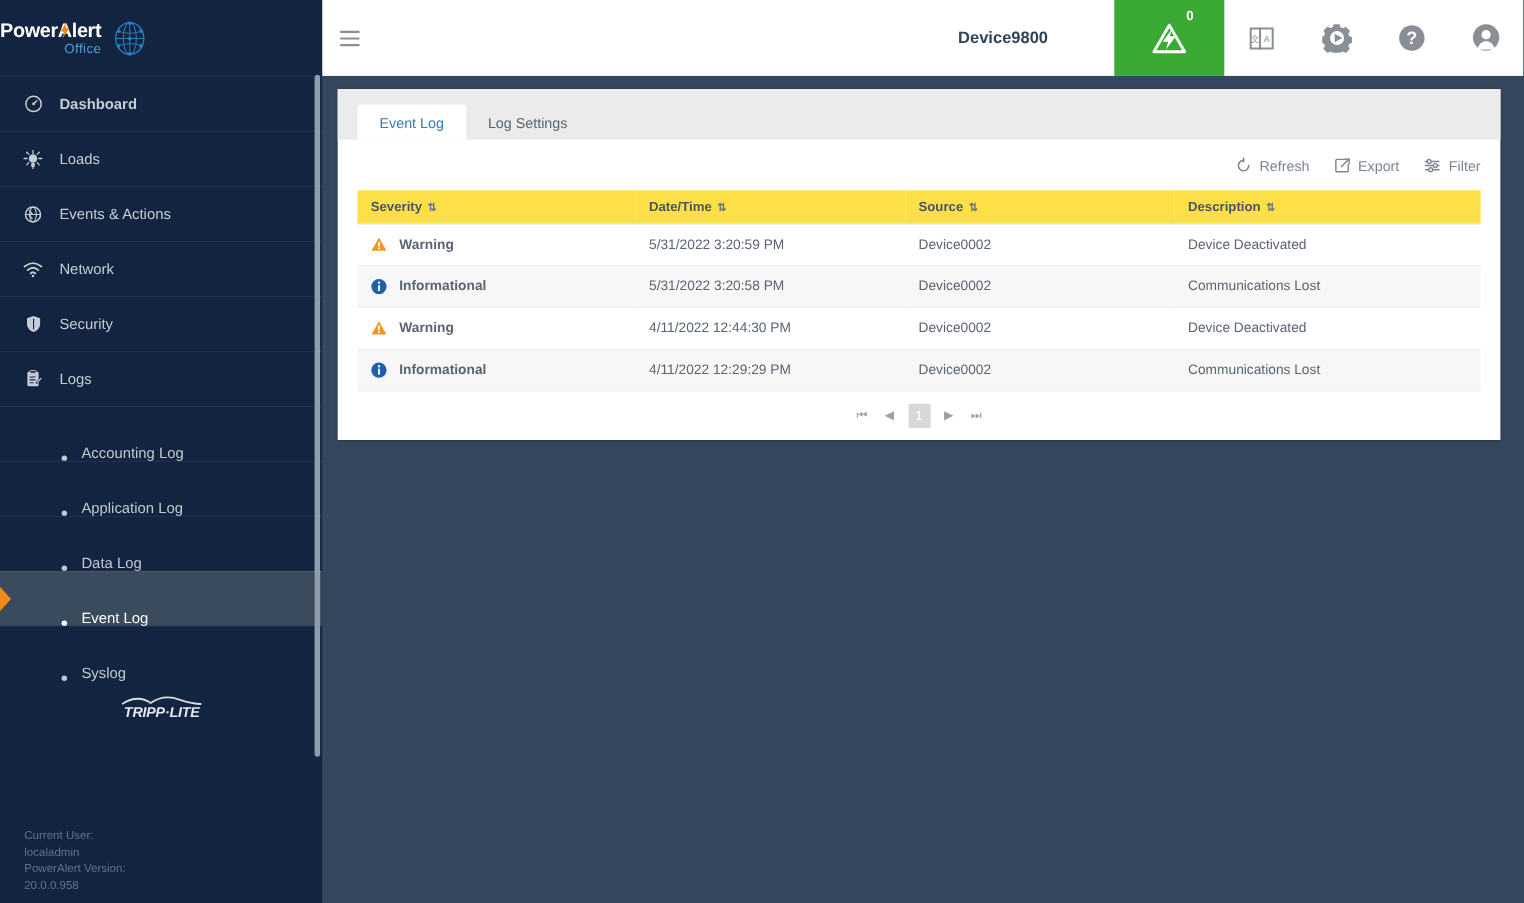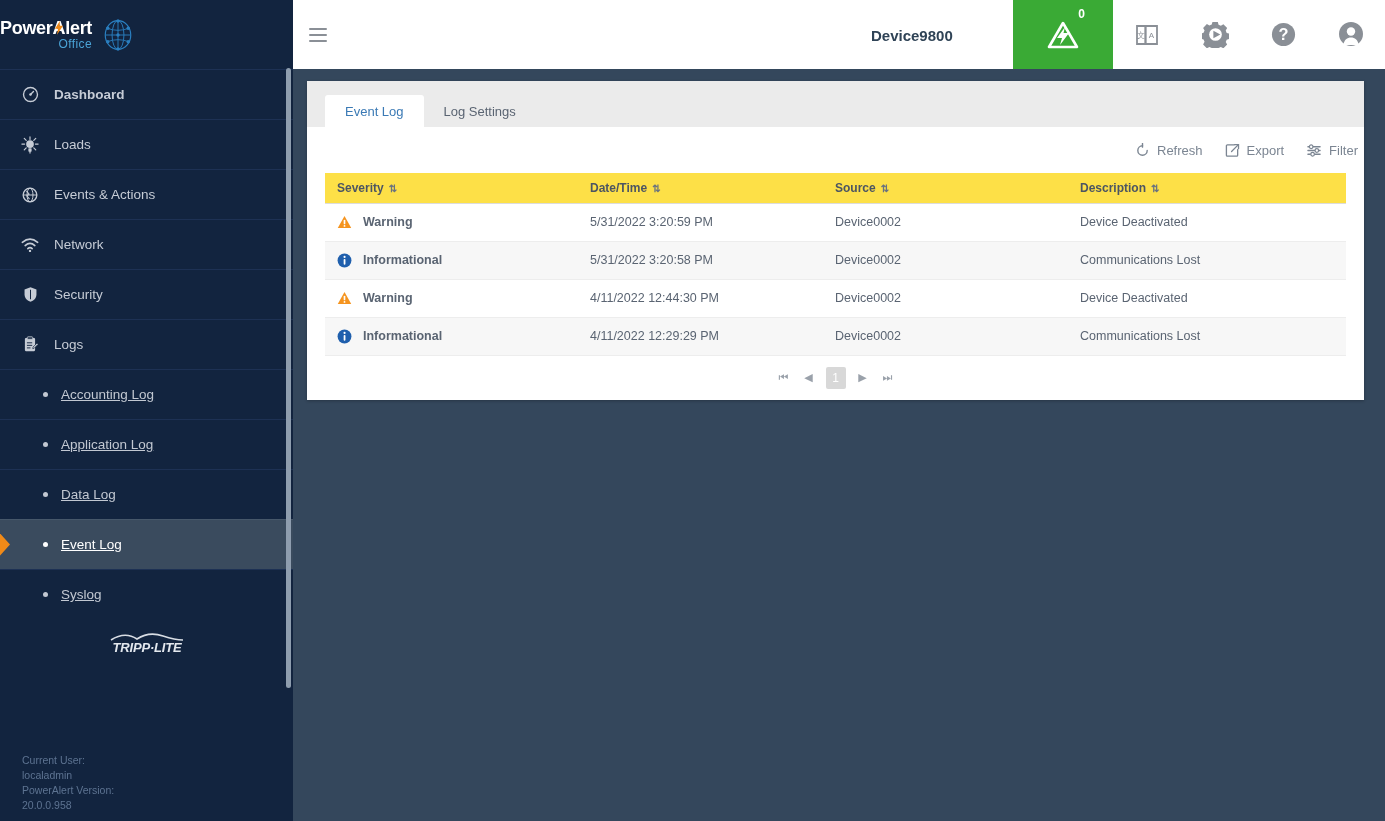--- a/index.html
+++ b/index.html
@@ -49,25 +49,25 @@
     padding-left: 20px; gap: 14px;
     border-top: 1px solid #1d3154;
     color: #c6ccd6; font-size: 13.5px;
     cursor: pointer; position: relative;
   }
   .nav-item:first-child { border-top: 1px solid #1d3154; font-weight: bold; }
   .nav-icon { width: 20px; height: 20px; display:flex; align-items:center; justify-content:center; flex:0 0 20px; }
   .nav-label { white-space: nowrap; }
 
   .sub-item {
-    height: 50px; display: flex; align-items: center;
-    padding-left: 43px; gap: 13px;
+    height: 50px; display: flex; align-items: flex-end;
+    padding-left: 56px; gap: 13px;
     border-top: 1px solid #1d3154;
     color: #c2c8d2; font-size: 13.5px;
-    cursor: pointer; position: relative; text-decoration: underline;
+    cursor: pointer; position: relative;
   }
   .sub-dot {
     width: 5px; height: 5px; border-radius: 50%;
     background: #c2c8d2; flex: 0 0 5px;
   }
   .sub-item.active {
     background: #3a4b5e; color: #ffffff;
     border-top-color: #46576a;
   }
   .sub-item.active .sub-dot { background:#ffffff; }
@@ -144,21 +144,21 @@
     height: 32px; padding: 0 20px; display: flex; align-items: center;
     font-size: 13px; color: #5a6472; cursor: pointer;
   }
   .tab.active {
     background: #ffffff; color: #3b7ab5;
     border-top-left-radius: 3px; border-top-right-radius: 3px;
   }
 
   .toolbar {
     height: 46px; display: flex; align-items: center; justify-content: flex-end;
-    padding-right: 6px; gap: 22px;
+    padding-right: 18px; gap: 22px;
   }
   .tool-btn {
     display: flex; align-items: center; gap: 7px;
     font-size: 13px; color: #7b8592; cursor: pointer;
   }
 
   table { width: calc(100% - 36px); margin: 0 18px; border-collapse: collapse; }
   thead th {
     background: #fde047; text-align: left;
     font-size: 12px; font-weight: bold; color: #4c5562;

